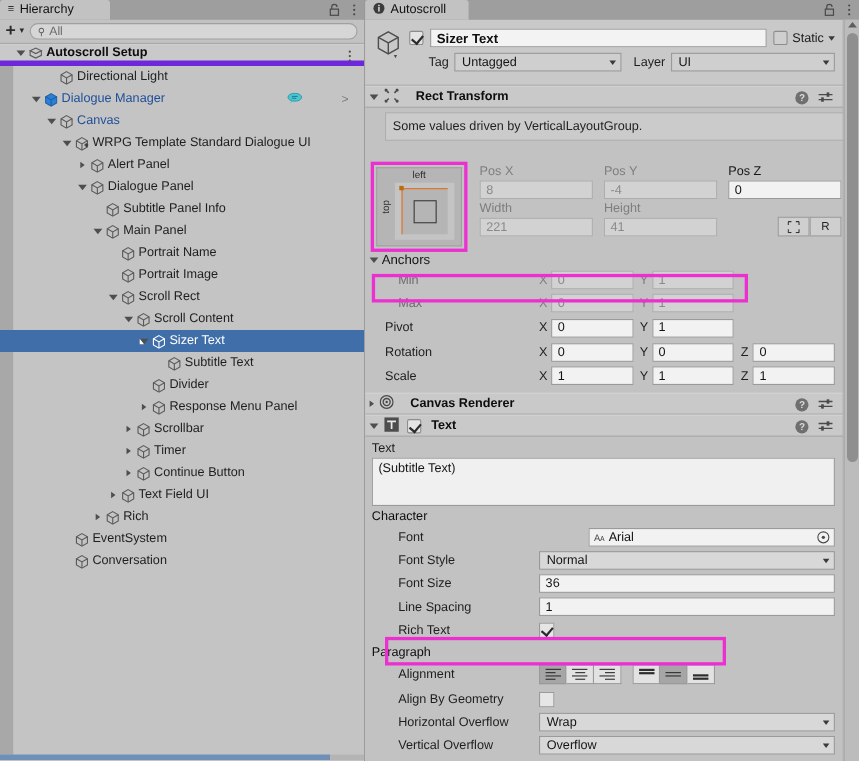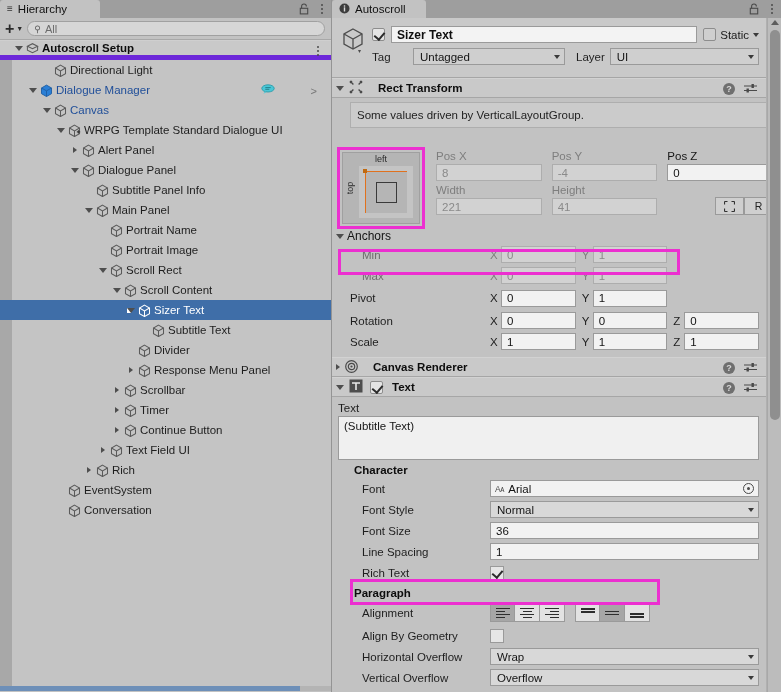--- a/index.html
+++ b/index.html
@@ -108,21 +108,21 @@
   .qmark{ width:12px;height:12px;border-radius:50%;background:#6f6f6f;color:#d8d8d8;
           font-size:9px;font-weight:bold;display:flex;align-items:center;
           justify-content:center; }
   .sliders svg{ display:block; }
 
   .section{ background:#c2c2c2; }
   .note{ margin:4px 6px 3px 18px; height:17px; background:#cbcbcb;
          border:1px solid #aeaeae; display:flex; align-items:center;
          padding:12px 6px; font-size:11.5px; color:#232323; }
 
-  .rt-grid{ display:flex; padding:3px 8px 2px 6px;margin-top:17px; }
+  .rt-grid{ display:flex; padding:3px 16px 2px 6px;margin-top:17px; }
   .anchorprev{ width:78px; height:72px; margin:4px 0 0 4px; background:#b5b5b5;
                border:1px solid #a0a0a0; position:relative; }
   .hl{ outline:3px solid #ec2fd0; outline-offset:2px; }
   .hlbox{ position:absolute; border:3px solid #ec2fd0; pointer-events:none; }
   .ap-lbl-left{ position:absolute; top:1px; left:0; width:100%; text-align:center;
                 font-size:9px; color:#2b2b2b; }
   .ap-lbl-top{ position:absolute; left:1px; top:50%; transform:translateY(-50%)
                rotate(-90deg); font-size:9px; color:#2b2b2b; }
   .ap-outer{ position:absolute; left:16px; top:13px; width:54px; height:52px;
              background:#c4c4c4; }
@@ -157,30 +157,30 @@
   .foldrow .t{ font-size:12px; color:#141414; }
 
   .prow{ display:flex; align-items:center; height:21px; padding:0 22px 0 6px; }
   .plabel{ width:152px; padding-left:24px; font-size:11.5px; color:#1e1e1e; }
   .plabel.dim{ color:#6d6d6d; }
   .pfields{ flex:1; display:flex; gap:6px; }
   .axisgrp{ flex:1; display:flex; align-items:center; gap:4px; }
   .axisgrp .ax{ font-size:11.5px; color:#7e7e7e; width:7px; }
   .axisgrp .ax.dark{ color:#1e1e1e; }
 
-  .subhdr{ font-weight:bold; font-size:11.5px; color:#0d0d0d;
-           padding:4px 4px 2px 6px;margin-left:16px; }
+  .subhdr{ font-weight:normal; font-size:11.5px; color:#0d0d0d;
+           padding:4px 4px 2px 6px; }
 
   .textarea{ margin:0 22px 0 6px; height:44px; background:#f0f0f0;
              border:1px solid #9a9a9a; padding:3px 5px; font-size:11.5px;
              color:#151515; }
 
   .fontfield{ flex:1; height:17px; background:#f2f2f2; border:1px solid #9a9a9a;
               display:flex; align-items:center; padding:0 4px; gap:4px;
-              font-size:11.5px; color:#121212; justify-content:space-between;}
+              font-size:11.5px; color:#121212; justify-content:space-between;margin-left:45px;}
   .aa{ font-size:8.5px; color:#4a4a4a; letter-spacing:-.3px; }
   .selcircle{ width:11px;height:11px;border-radius:50%;border:1.5px solid #4a4a4a;
               display:flex;align-items:center;justify-content:center;}
   .selcircle i{ width:3px;height:3px;border-radius:50%;background:#4a4a4a;display:block;}
 
   .alignbtns{ display:flex; align-items:center; gap:10px; }
   .alignset{ display:flex; }
   .abtn{ width:25px; height:18px; background:#e2e2e2; border:1px solid #9a9a9a;
          border-left-width:0; display:flex; align-items:center; justify-content:center; }
   .alignset .abtn:first-child{ border-left-width:1px; }
@@ -604,21 +604,21 @@
             <div class="namefield">
               <span>Sizer Text</span>
             </div>
             <div class="staticwrap">
               <div class="cbx"></div>
               <span>Static</span>
               <span class="dd-caret"></span>
             </div>
           </div>
           <div class="idline2">
-            <span class="lab" style="width:36px;text-align:left">Tag</span>
+            <span class="lab" style="width:36px;text-align:right">Tag</span>
             <div class="dropdown" style="width:152px">
               <span>Untagged</span>
               <span class="dd-caret"></span>
             </div>
             <span class="lab" style="margin-left:6px">Layer</span>
             <div class="dropdown" style="flex:1">
               <span>UI</span>
               <span class="dd-caret"></span>
             </div>
           </div>

